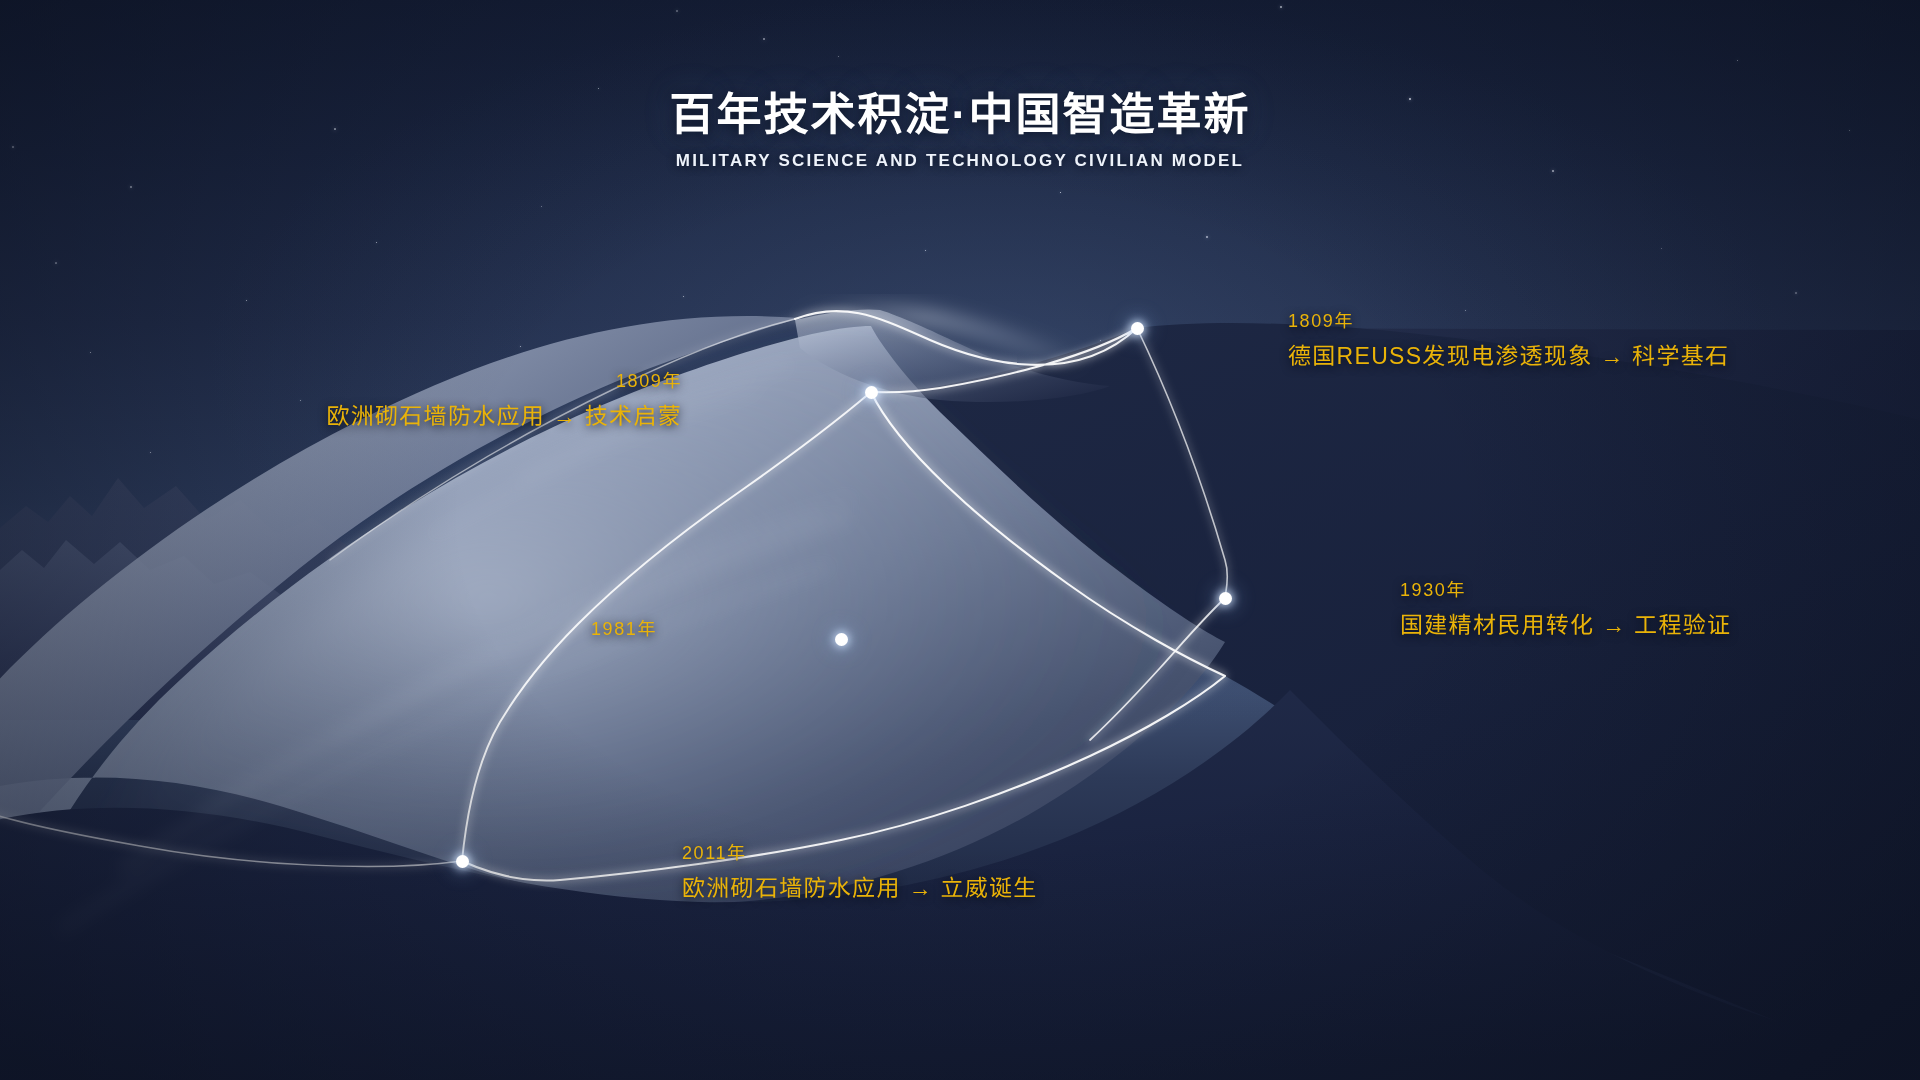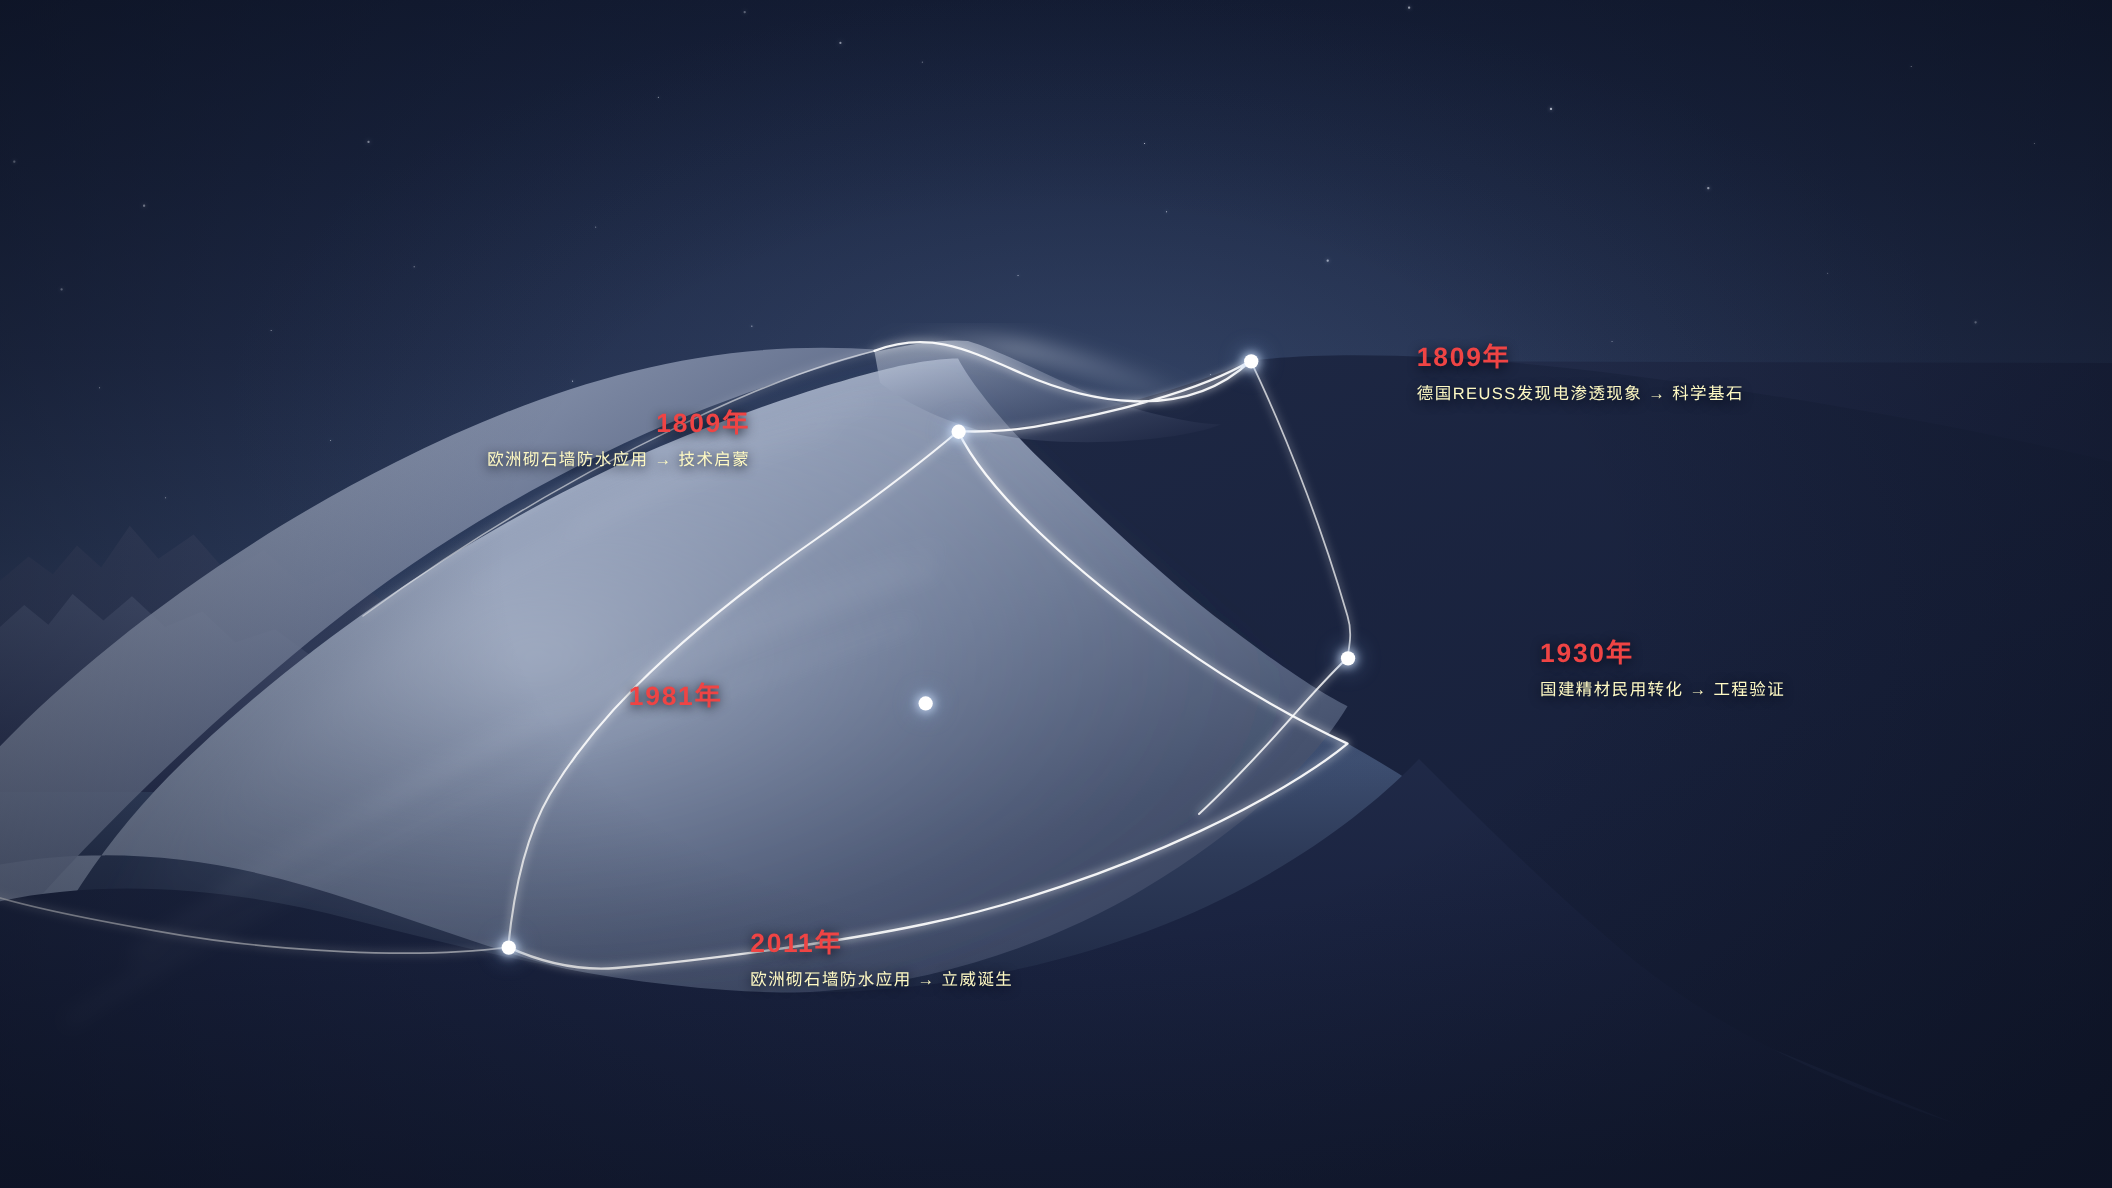--- a/index.html
+++ b/index.html
@@ -69,33 +69,33 @@
     font-size:17px;
     font-weight:700;
     letter-spacing:2.2px;
     color:#eef3fb;
     text-shadow:0 1px 8px rgba(6,12,26,.85);
   }
 
   
   .anno{position:absolute;pointer-events:auto;}
   .anno .year{
-    font-size:24px;
-    font-weight:700;
-    color:#ef4444;
+    font-size:18px;
+    font-weight:400;
+    color:#eab308;
     letter-spacing:1.6px;
     line-height:1.22;
     text-shadow:0 2px 10px rgba(5,10,22,.9);
     white-space:nowrap;
   }
   .anno .desc{
     margin-top:9px;
-    font-size:15px;
+    font-size:23px;
     font-weight:400;
-    color:#fef9c3;
+    color:#eab308;
     letter-spacing:1.3px;
     line-height:1.3;
     text-shadow:0 2px 10px rgba(5,10,22,.9);
     white-space:nowrap;
   }
   .anno.right{text-align:left;}
   .anno.left{text-align:right;}
 
   .node{
     position:absolute;
@@ -322,20 +322,24 @@
         <line x1="1137" y1="328" x2="1280" y2="328" stroke="url(#lineFadeR)" stroke-width="1.5" stroke-linecap="round"></line>
         <line x1="871" y1="392" x2="690" y2="392" stroke="url(#lineFadeL)" stroke-width="1.5" stroke-linecap="round"></line>
         <line x1="1225" y1="598" x2="1392" y2="598" stroke="url(#lineFadeR)" stroke-width="1.5" stroke-linecap="round"></line>
         <line x1="841" y1="639" x2="650" y2="639" stroke="url(#lineFadeL)" stroke-width="1.5" stroke-linecap="round"></line>
         <line x1="462" y1="861" x2="672" y2="861" stroke="url(#lineFadeR)" stroke-width="1.5" stroke-linecap="round"></line>
       </g>
   </svg>
 
   <div class="sky-vignette"></div>
 
+  <div class="header">
+    <h1 class="title">百年技术积淀·中国智造革新</h1>
+    <p class="subtitle">MILITARY SCIENCE AND TECHNOLOGY CIVILIAN MODEL</p>
+  </div>
 
   <div id="timeline-layer">
       <div class="node" style="left: 1137px; top: 328px;"></div>
       <div class="anno right" style="top: 311px; left: 1288px;">
         <div class="year">1809年</div>
         <div class="desc">德国REUSS发现电渗透现象 → 科学基石</div>
       </div>
       <div class="node" style="left: 871px; top: 392px;"></div>
       <div class="anno left" style="top: 371px; left: 0px; width: 682px;">
         <div class="year">1809年</div>

